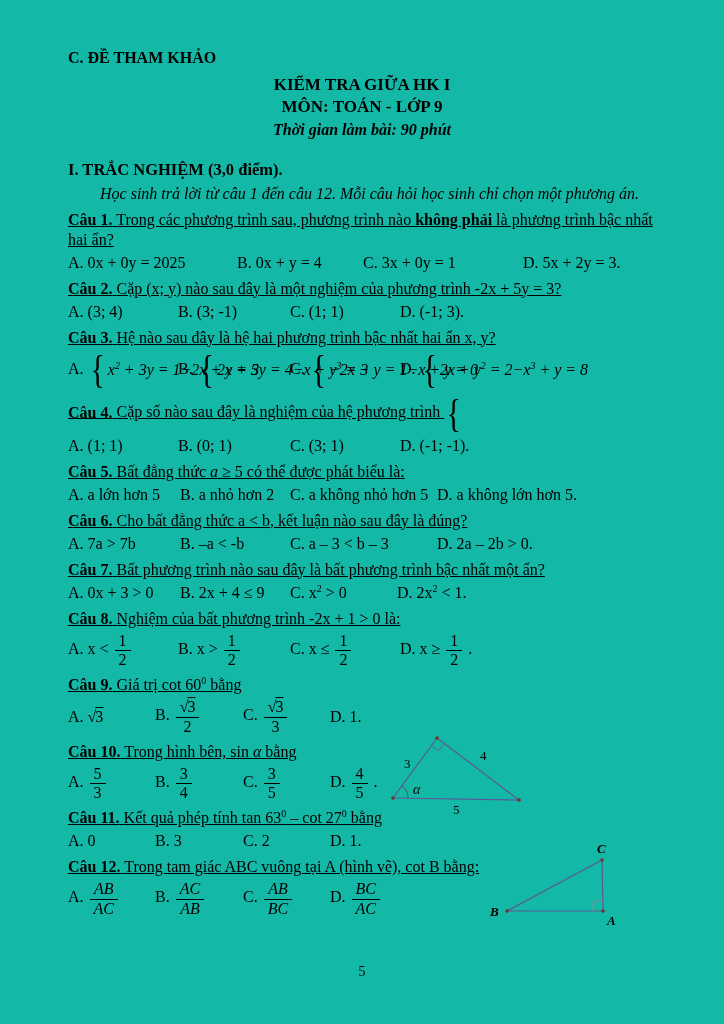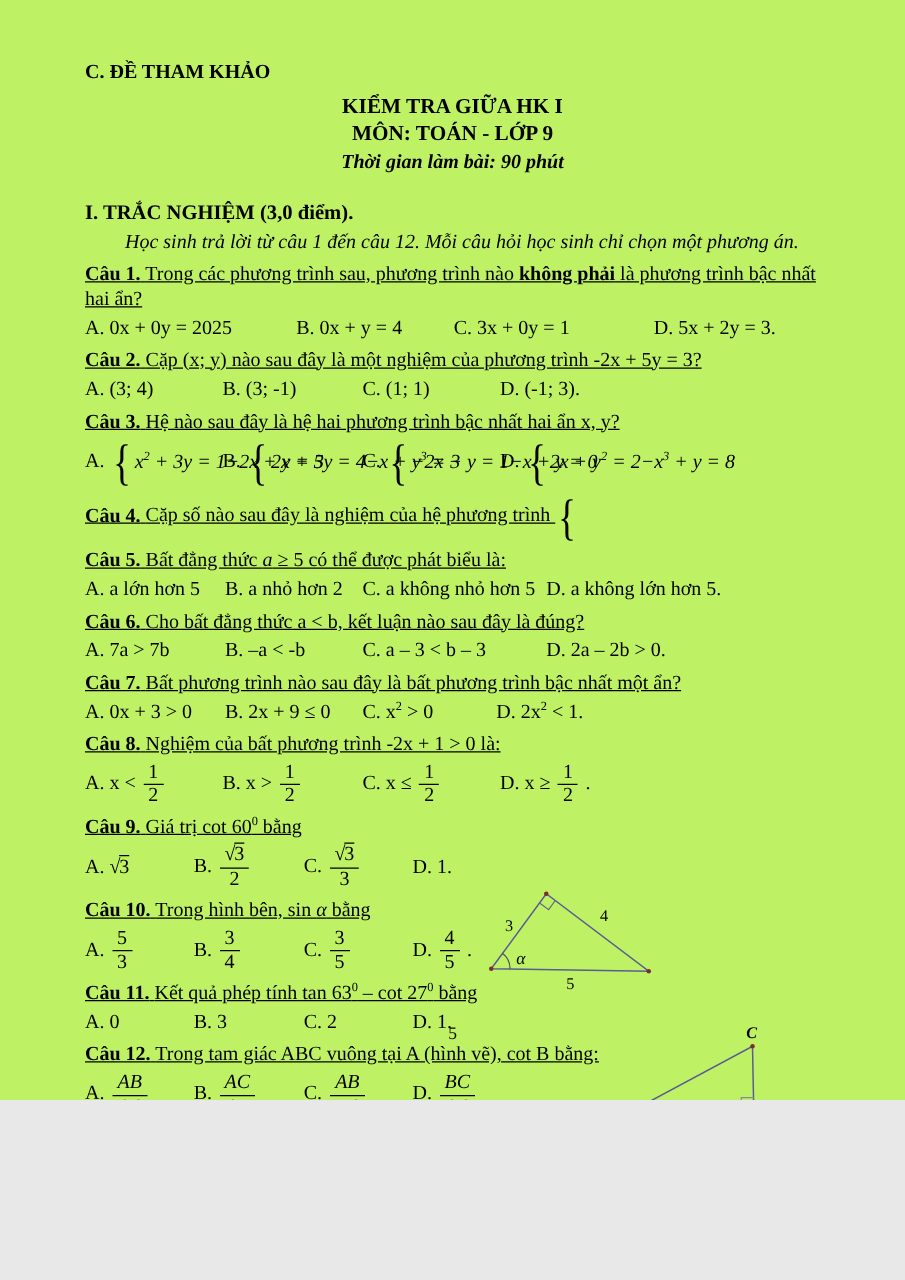--- a/index.html
+++ b/index.html
@@ -1,20 +1,20 @@
 <!DOCTYPE html>
 <html><head>
 <meta charset="utf-8">
 <style>
   html,body{margin:0;padding:0;background:#e8e8e8;}
   .page{
     position:relative;
-    width:724px;height:880px;
+    width:724px;height:1024px;
     margin:0 auto;
-    background:#bef264;
+    background:#14b8a6;
     box-sizing:border-box;
     padding:48px 68px 0 68px;
     font-family:"Liberation Serif","DejaVu Serif",serif;
     font-size:16px;line-height:1.25;color:#000;
     overflow:hidden;
   }
   p{margin:0;}
   b{font-weight:bold;}
   .section-label{font-weight:bold;margin-bottom:6px;}
   .center-block{text-align:center;}
@@ -122,20 +122,26 @@
               <span class="sys-line">−x<sup>3</sup> + y = 8</span>
             </span>
           </span></span>
     </div>
   </div>
 
   <div class="question">
     <p class="qtext"><b class="qlabel">Câu 4.</b> <span>Cặp số nào sau đây là nghiệm của hệ phương trình <span class="sys">
             <span class="brace">{</span>
           </span></span></p>
+    <div class="opts opts-std">
+      <span class="opt">A. (1; 1)</span>
+      <span class="opt">B. (0; 1)</span>
+      <span class="opt">C. (3; 1)</span>
+      <span class="opt">D. (-1; -1).</span>
+    </div>
   </div>
 
   <div class="question">
     <p class="qtext"><b class="qlabel">Câu 5.</b> <span>Bất đẳng thức <i>a</i> ≥ 5 có thể được phát biểu là:</span></p>
     <div class="opts opts-q5">
       <span class="opt">A. a lớn hơn 5</span>
       <span class="opt">B. a nhỏ hơn 2</span>
       <span class="opt">C. a không nhỏ hơn 5</span>
       <span class="opt">D. a không lớn hơn 5.</span>
     </div>
@@ -148,21 +154,21 @@
       <span class="opt">B. –a &lt; -b</span>
       <span class="opt">C. a – 3 &lt; b – 3</span>
       <span class="opt">D. 2a – 2b &gt; 0.</span>
     </div>
   </div>
 
   <div class="question">
     <p class="qtext"><b class="qlabel">Câu 7.</b> <span>Bất phương trình nào sau đây là bất phương trình bậc nhất một ẩn?</span></p>
     <div class="opts opts-q7">
       <span class="opt">A. 0x + 3 &gt; 0</span>
-      <span class="opt">B. 2x + 9 ≤ 0</span>
+      <span class="opt">B. 2x + 4 ≤ 9</span>
       <span class="opt">C. x<sup>2</sup> &gt; 0</span>
       <span class="opt">D. 2x<sup>2</sup> &lt; 1.</span>
     </div>
   </div>
 
   <div class="question">
     <p class="qtext"><b class="qlabel">Câu 8.</b> <span>Nghiệm của bất phương trình -2x + 1 &gt; 0 là:</span></p>
     <div class="opts opts-std">
       <span class="opt">A. x &lt; <span class="frac">
             <span class="num">1</span>

